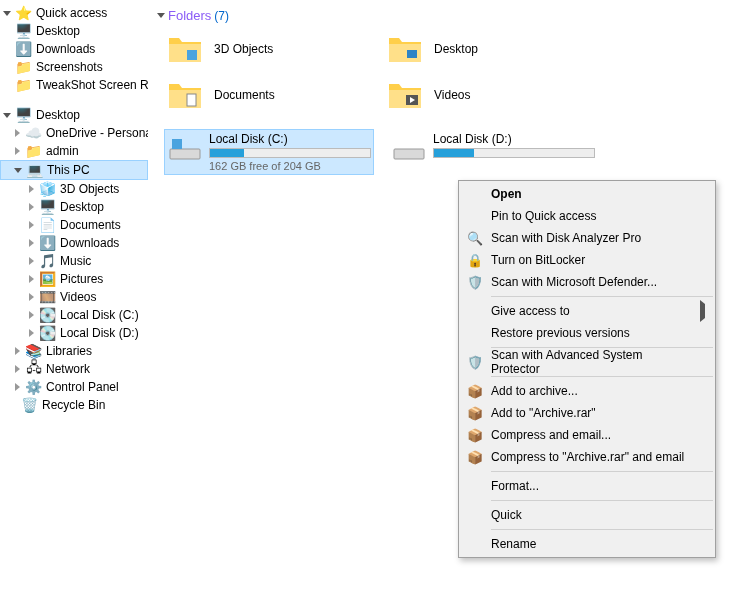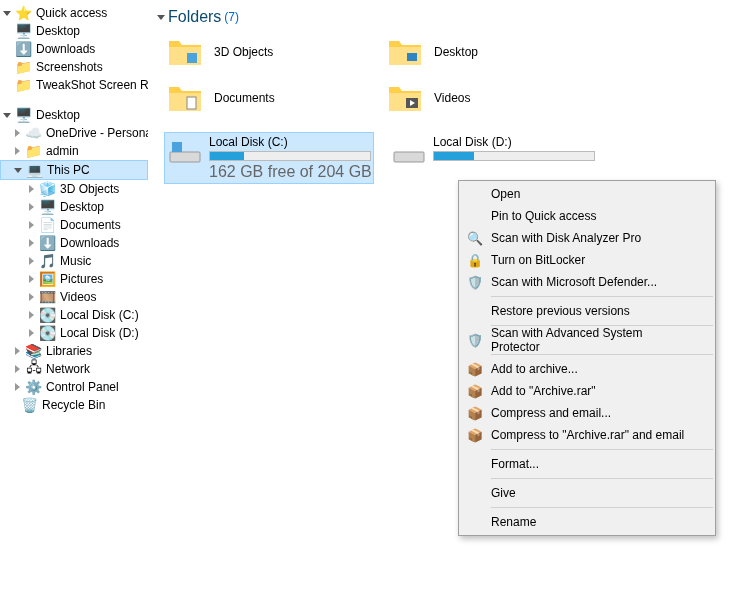--- a/index.html
+++ b/index.html
@@ -11,37 +11,37 @@
 .nav-item.l2{padding-left:26px}
 .nav-item.sel{background:#cce8ff;border:1px solid #99d1ff;height:20px}
 .nav-sp{height:12px}
 .chev{width:10px;height:10px;display:inline-flex;align-items:center;justify-content:center;flex-shrink:0}
 .chev.r::before{content:"";border-style:solid;border-width:4px 0 4px 5px;border-color:transparent transparent transparent #999}
 .chev.d::before{content:"";border-style:solid;border-width:5px 4px 0 4px;border-color:#555 transparent transparent transparent}
 .ic{width:16px;height:16px;margin:0 4px;flex-shrink:0;display:inline-flex;align-items:center;justify-content:center;font-size:14px}
 .main{flex:1;padding:6px 8px;position:relative}
 .section-hdr{display:flex;align-items:center;color:#0066cc;margin:2px 0 6px 0}
 .section-hdr .chev{margin-right:2px}
-.section-hdr .t{color:#0c4a6e;font-size:16px}
+.section-hdr .t{color:#8b5cf6;font-size:13px}
 .section-hdr .c{color:#0066cc;margin-left:3px}
 .folders-grid{display:flex;flex-wrap:wrap;gap:6px 20px;margin-left:8px;margin-bottom:14px}
 .folder{display:flex;align-items:center;width:200px;height:40px}
 .folder .big{width:42px;height:42px;margin-right:8px;display:flex;align-items:center;justify-content:center}
 .drives{display:flex;gap:14px;margin-left:8px}
 .drive{display:flex;width:210px;padding:2px;border:1px solid transparent}
 .drive.sel{background:#cce8ff;border:1px solid #99d1ff}
 .drive .dic{width:36px;height:36px;margin-right:6px;display:flex;align-items:center;justify-content:center}
 .drive .info{flex:1;min-width:0}
 .drive .name{white-space:nowrap}
 .drive .bar{height:10px;border:1px solid #bbb;background:#eee;margin:2px 0;position:relative}
 .drive .fill{position:absolute;top:0;left:0;bottom:0;background:#26a0da}
-.drive .free{color:#666;font-size:16px;white-space:nowrap}
+.drive .free{color:#666;font-size:11px;white-space:nowrap}
 .ctx{position:absolute;left:310px;top:180px;width:258px;background:#f0f0f0;border:1px solid #a0a0a0;box-shadow:2px 3px 6px rgba(0,0,0,0.25);padding:2px}
 .ctx .row{display:flex;align-items:center;height:22px;padding:0 22px 0 30px;position:relative}
-.ctx .row.b{font-weight:400}
+.ctx .row.b{font-weight:700}
 .ctx .row .ri{position:absolute;left:6px;width:16px;height:16px;display:flex;align-items:center;justify-content:center;font-size:13px}
 .ctx .row .arr{position:absolute;right:8px}
 .ctx .row .arr::before{content:"";border-style:solid;border-width:4px 0 4px 5px;border-color:transparent transparent transparent #555}
 .ctx .sep{height:1px;background:#d0d0d0;margin:3px 0 3px 30px}
 
 .fld{width:36px;height:30px}
 
 .drv{width:34px;height:26px}
 </style>
 </head>
@@ -254,20 +254,24 @@
     <div class="row">
         <span class="ri">🔒</span>
         <span>Turn on BitLocker</span>
       </div>
     <div class="row">
         <span class="ri">🛡️</span>
         <span>Scan with Microsoft Defender...</span>
       </div>
     <div class="sep"></div>
     <div class="row">
+        <span>Give access to</span>
+        <span class="arr"></span>
+      </div>
+    <div class="row">
         <span>Restore previous versions</span>
       </div>
     <div class="sep"></div>
     <div class="row">
         <span class="ri">🛡️</span>
         <span>Scan with Advanced System Protector</span>
       </div>
     <div class="sep"></div>
     <div class="row">
         <span class="ri">📦</span>
@@ -284,21 +288,21 @@
     <div class="row">
         <span class="ri">📦</span>
         <span>Compress to "Archive.rar" and email</span>
       </div>
     <div class="sep"></div>
     <div class="row">
         <span>Format...</span>
       </div>
     <div class="sep"></div>
     <div class="row">
-        <span>Give</span>
+        <span>Quick</span>
       </div>
     <div class="sep"></div>
     <div class="row">
         <span>Rename</span>
       </div>
 
   </div>
 
 </div>
 

